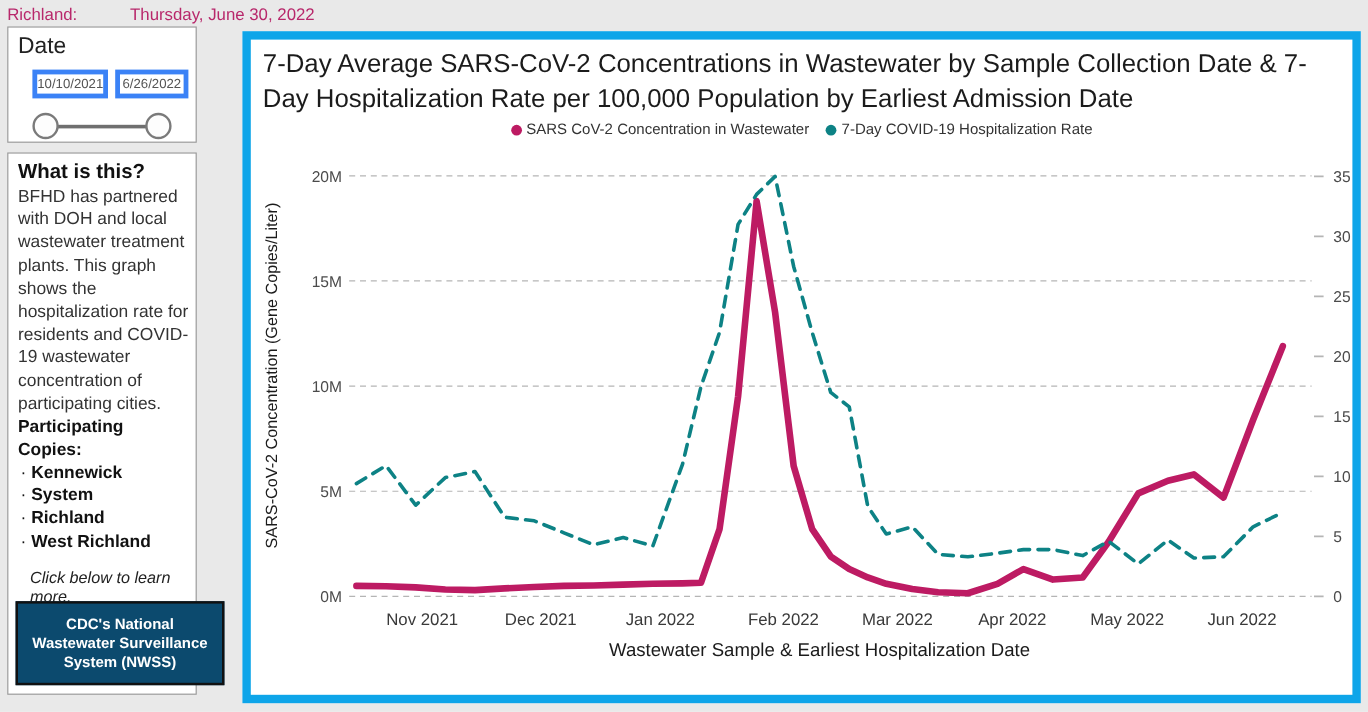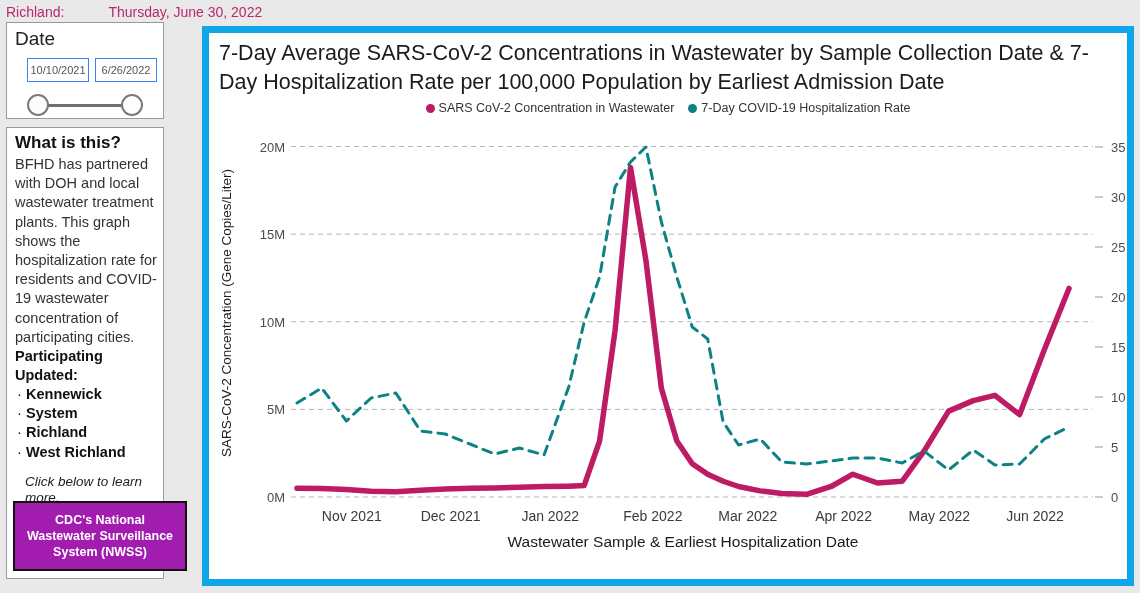--- a/index.html
+++ b/index.html
@@ -65,21 +65,21 @@
     line-height: 22px;
     margin: 1px 0 0 2px;
   }
   .date-inputs {
     display: flex;
     gap: 6px;
     margin: 8px 0 0 14px;
   }
   .date-input {
     width: 76px; height: 24px;
-    border: 1px solid #3b82f6;
+    border: 4px solid #3b82f6;
     background: #fff;
     font-size: 11px;
     color: #555;
     display: flex;
     align-items: center;
     justify-content: center;
     box-sizing: border-box;
   }
   .slider-wrap {
     position: relative;
@@ -149,21 +149,21 @@
     font-size: 13.5px;
     font-style: italic;
     color: #222;
     margin: 12px 0 0 12px;
     line-height: 16px;
   }
   #cdc-button {
     position: absolute;
     left: 6px; bottom: 7px;
     width: 174px; height: 70px;
-    background: #a21caf;
+    background: #0c4a6e;
     border: 2px solid #111;
     box-sizing: border-box;
     display: flex;
     flex-direction: column;
     align-items: center;
     justify-content: center;
     cursor: pointer;
   }
   #cdc-button span {
     color: #ffffff;
@@ -256,21 +256,21 @@
       <div class="slider-wrap">
         <div class="slider-track"></div>
         <div class="slider-handle left"></div>
         <div class="slider-handle right"></div>
       </div>
     </div>
 
     <div class="panel" id="info-panel">
       <div class="info-title">What is this?</div>
       <div class="info-body">BFHD has partnered with DOH and local wastewater treatment plants. This graph shows the hospitalization rate for residents and COVID-19 wastewater concentration of participating cities.</div>
-      <div class="cities-heading">Participating Updated:</div>
+      <div class="cities-heading">Participating Copies:</div>
       <div>
         <div class="city-item"><span class="bullet">·</span><span>Kennewick</span></div>
         <div class="city-item"><span class="bullet">·</span><span>System</span></div>
         <div class="city-item"><span class="bullet">·</span><span>Richland</span></div>
         <div class="city-item"><span class="bullet">·</span><span>West Richland</span></div>
       </div>
       <div class="learn-more">Click below to learn more.</div>
 
       <div id="cdc-button">
         <span>CDC's National</span>

